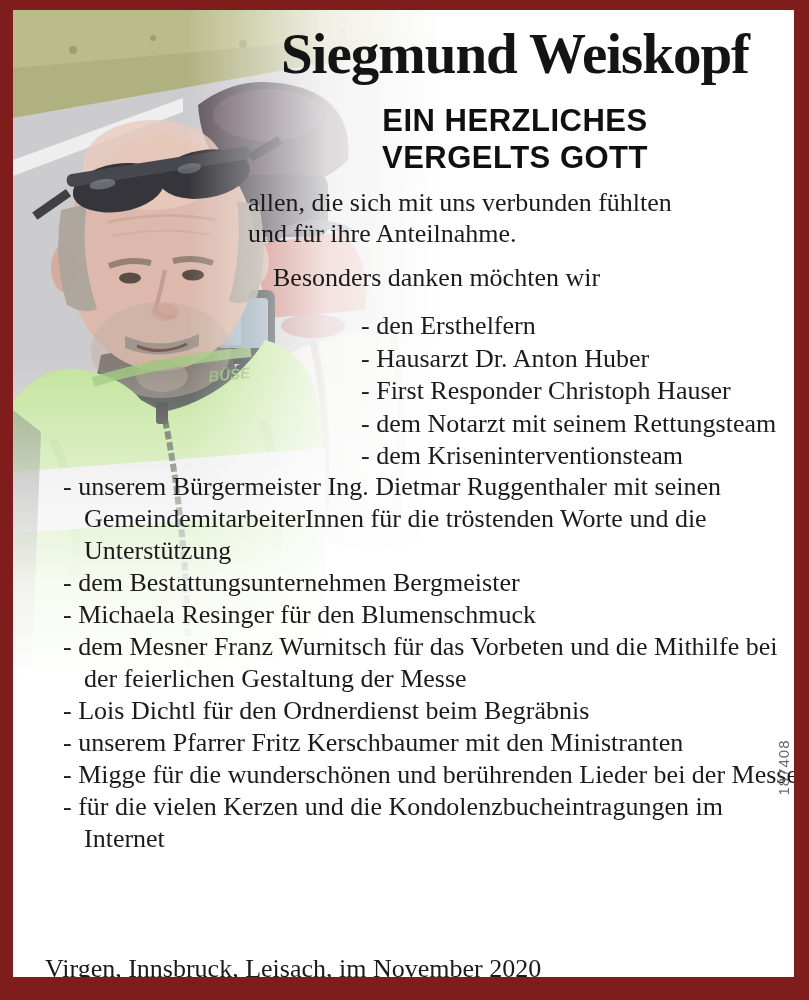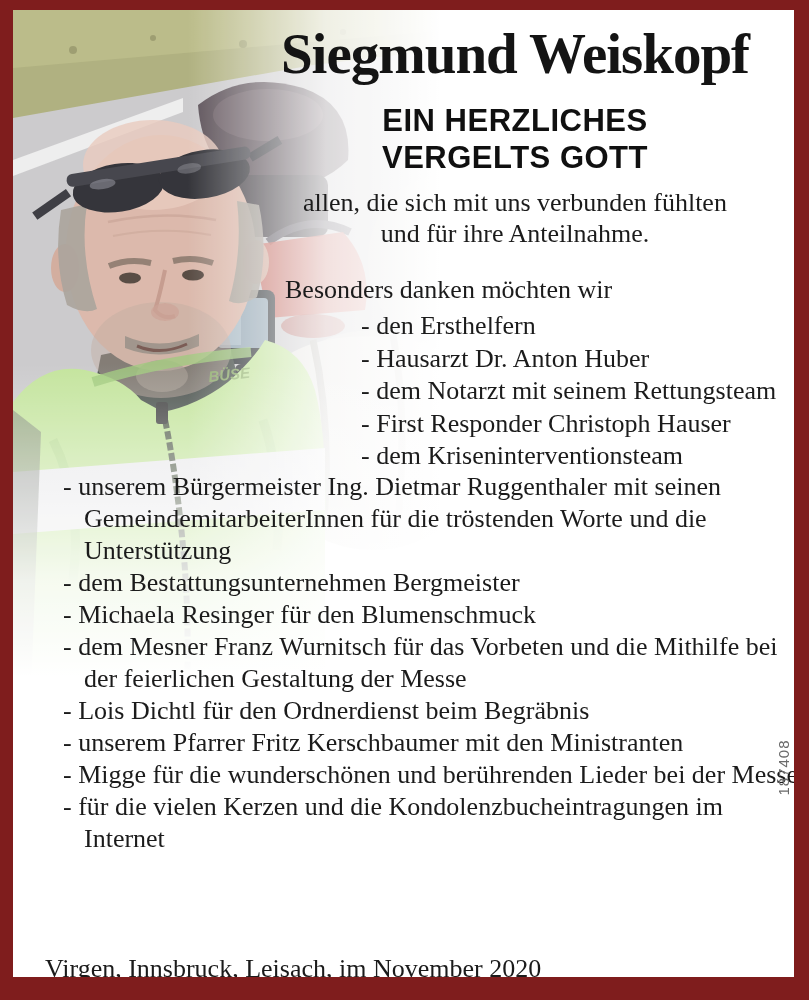--- a/index.html
+++ b/index.html
@@ -14,22 +14,22 @@
   .fade-r{background:linear-gradient(90deg,rgba(255,255,255,0) 38%,rgba(255,255,255,.78) 68%,#fff 93%);}
   .fade-b{background:linear-gradient(180deg,rgba(255,255,255,0) 52%,rgba(255,255,255,.85) 84%,#fff 98%);}
   .wash{background:rgba(255,255,255,.10);}
 
   
   .txt{position:absolute;z-index:2;color:#1b1b1b;}
   .title{left:235px;top:12px;width:534px;text-align:center;
          font:700 57px/64px "Liberation Serif",serif;color:#141414;letter-spacing:-1px;white-space:nowrap;}
   .headline{left:235px;top:92px;width:534px;text-align:center;
             font:700 31px/37px "Liberation Sans",sans-serif;color:#101010;letter-spacing:.5px;}
-  .intro{left:235px;top:177px;width:534px;text-align:center;font:400 26px/31px "Liberation Serif",serif;}
-  .lead{left:260px;top:253px;margin:12px;font:400 26px/30px "Liberation Serif",serif;}
+  .intro{left:235px;top:177px;width:534px;font:400 26px/31px "Liberation Serif",serif;}
+  .lead{left:260px;top:253px;margin:0;font:400 26px/30px "Liberation Serif",serif;}
   ul.list{list-style:none;margin:16px;padding:0;font:400 26px/32.5px "Liberation Serif",serif;}
   ul.indented{left:332px;top:284px;}
   ul.full{left:34px;top:445px;width:741px;line-height:32px;}
   ul.list li{padding-left:21px;text-indent:-21px;}
   ul.list li::before{content:"- ";}
   .footer{left:32px;top:944px;width:717px;display:flex;
           font:400 26px/30px "Liberation Serif",serif;}
   .footer .fam{font-weight:700;margin-top:19px;}
   .refnum{left:742px;top:750px;transform:rotate(-90deg);transform-origin:center;
           font:400 15px/15px "Liberation Sans",sans-serif;color:#6a6a6a;letter-spacing:1px;}
@@ -123,22 +123,22 @@
     </div>
     <div class="txt intro">
       <div>allen, die sich mit uns verbunden fühlten</div>
       <div>und für ihre Anteilnahme.</div>
     </div>
     <p class="txt lead">Besonders danken möchten wir</p>
 
     <ul class="txt list indented">
       <li>den Ersthelfern</li>
       <li>Hausarzt Dr. Anton Huber</li>
+      <li>First Responder Christoph Hauser</li>
       <li>dem Notarzt mit seinem Rettungsteam</li>
-      <li>First Responder Christoph Hauser</li>
       <li>dem Kriseninterventionsteam</li>
     </ul>
 
     <ul class="txt list full">
       <li>unserem Bürgermeister Ing. Dietmar Ruggenthaler mit seinen GemeindemitarbeiterInnen für die tröstenden Worte und die Unterstützung</li>
       <li>dem Bestattungsunternehmen Bergmeister</li>
       <li>Michaela Resinger für den Blumenschmuck</li>
       <li>dem Mesner Franz Wurnitsch für das Vorbeten und die Mithilfe bei der feierlichen Gestaltung der Messe</li>
       <li>Lois Dichtl für den Ordnerdienst beim Begräbnis</li>
       <li>unserem Pfarrer Fritz Kerschbaumer mit den Ministranten</li>

